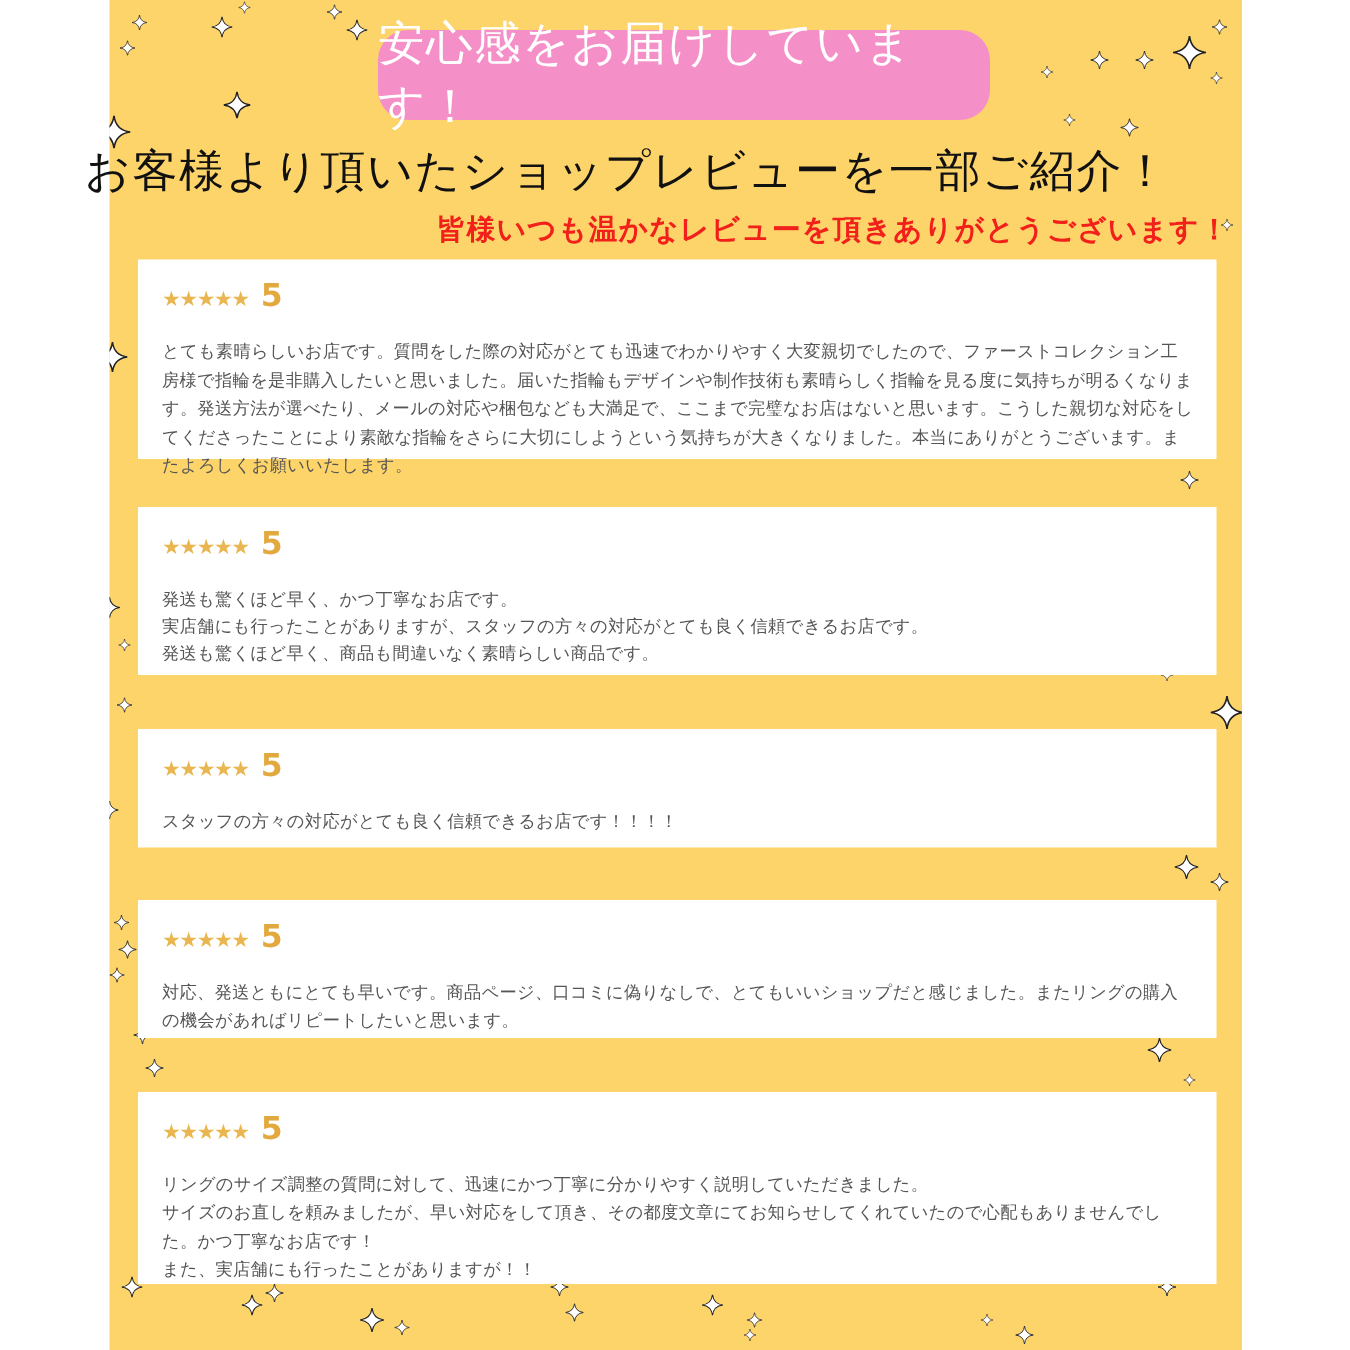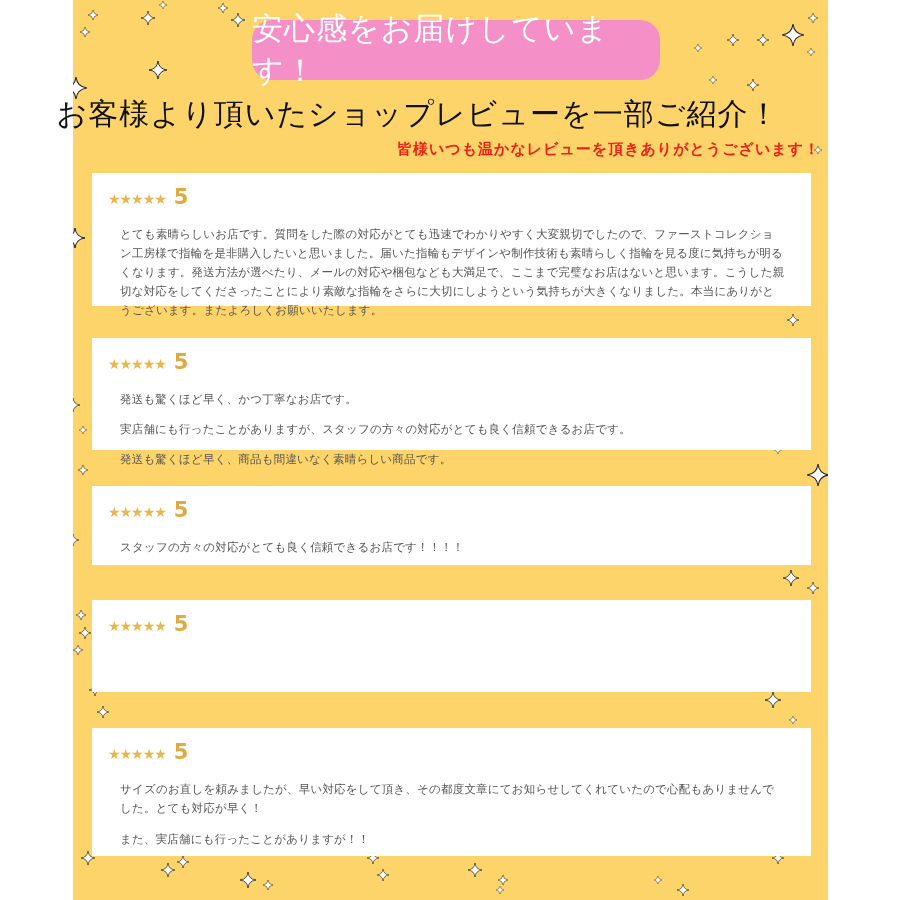--- a/index.html
+++ b/index.html
@@ -20,33 +20,33 @@
     background:#f58fc8; border-radius:20px;
     display:flex; align-items:center; justify-content:center;
     color:#ffffff; font-size:31px; letter-spacing:1px; font-weight:normal;
   }
   .title {
     position:absolute; left:0; width:836px; top:94px; text-align:center;
     font-size:30px; color:#111111; letter-spacing:1px;
   }
   .subtitle {
     position:absolute; left:280px; top:140px; width:540px; text-align:right;
-    font-size:15px; font-weight:bold; color:#f2201a; letter-spacing:1px;
+    font-size:19px; font-weight:bold; color:#f2201a; letter-spacing:1px;
   }
   .card {
     position:absolute; left:92px; width:719px; background:#ffffff;
     box-sizing:border-box; padding:12px 14px 10px 16px;
   }
   .rating { display:flex; align-items:baseline; gap:8px; margin-bottom:16px; }
   .stars { color:#e9b64f; font-size:14px; letter-spacing:-1px; }
   .score { color:#e2a93e; font-size:21px; font-weight:bold; }
   .body {
     color:#555555; font-size:11.5px; line-height:19px; letter-spacing:0.2px;
   }
-  .body p { margin:12px; }
+  .body p { margin:0; }
 </style>
 </head>
 <body>
 
 <div class="panel">
   <div id="sparkles">
       <div class="sparkle" style="left: 15px; top: 10px; width: 10px; height: 10px;">
         <svg viewBox="0 0 20 20">
           <path d="M10 0 Q11 9 20 10 Q11 11 10 20 Q9 11 0 10 Q9 9 10 0Z" fill="#ffffff" stroke="#222" stroke-width="1"></path>
         </svg>
@@ -326,24 +326,28 @@
   <div class="body">
     <p>スタッフの方々の対応がとても良く信頼できるお店です！！！！</p>
   </div>
 </div>
 
 <div class="card" style="top:600px;height:92px;">
   <div class="rating">
     <span class="stars">★★★★★</span>
     <span class="score">5</span>
   </div>
+  <div class="body">
+    <p>対応、発送ともにとても早いです。商品ページ、口コミに偽りなしで、とてもいいショップだと感じました。またリングの購入の機会があればリピートしたいと思います。</p>
+  </div>
 </div>
 
 <div class="card" style="top:728px;height:128px;">
   <div class="rating">
     <span class="stars">★★★★★</span>
     <span class="score">5</span>
   </div>
   <div class="body">
-    <p>サイズのお直しを頼みましたが、早い対応をして頂き、その都度文章にてお知らせしてくれていたので心配もありませんでした。とても対応が早く！</p>
+    <p>リングのサイズ調整の質問に対して、迅速にかつ丁寧に分かりやすく説明していただきました。</p>
+    <p>サイズのお直しを頼みましたが、早い対応をして頂き、その都度文章にてお知らせしてくれていたので心配もありませんでした。かつ丁寧なお店です！</p>
     <p>また、実店舗にも行ったことがありますが！！</p>
   </div>
 </div>
 
 </body></html>

